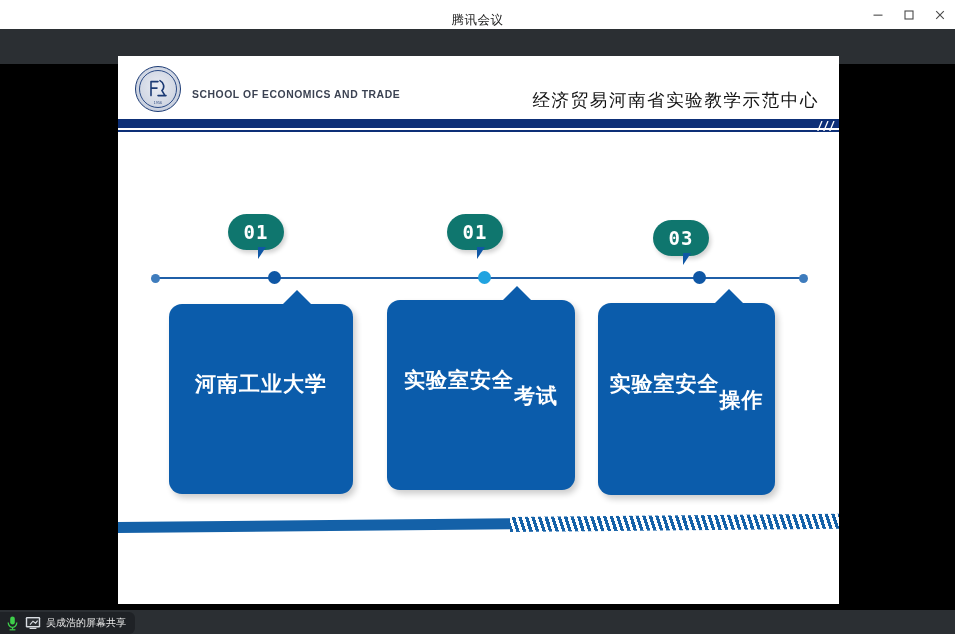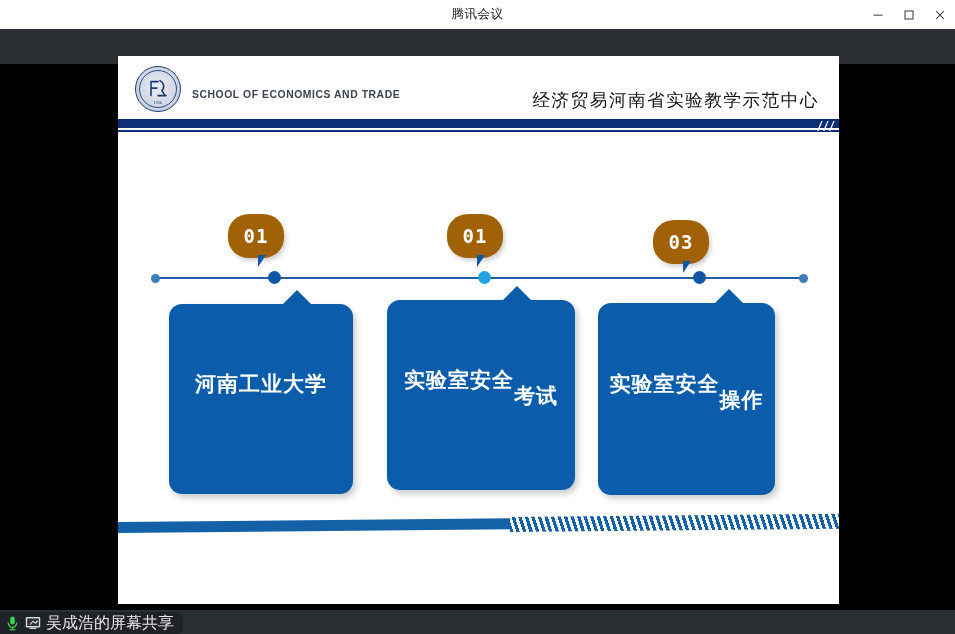--- a/index.html
+++ b/index.html
@@ -14,21 +14,21 @@
     position: relative;
     width: 955px; height: 634px;
     background: #000;
   }
 
   
   .titlebar {
     position: absolute; left: 0; top: 0;
     width: 955px; height: 29px;
     background: #ffffff;
-    display: flex; align-items: center; justify-content: center;
+    display: flex; align-items: flex-end; justify-content: center;
   }
   .titlebar-title {
     font-size: 12.5px;
     color: #222222;
     letter-spacing: 0.5px;
   }
   .winbtns {
     position: absolute; right: 0; top: 0;
     height: 29px;
     display: flex; align-items: center;
@@ -157,23 +157,23 @@
     position: absolute;
     width: 13px; height: 13px; border-radius: 50%;
     top: 215px;
   }
   .tl-node.dark { background: #0f57a5; }
   .tl-node.light { background: #21a3e0; }
 
   
   .badge {
     position: absolute;
-    width: 56px; height: 44px;
+    width: 56px; height: 36px;
     border-radius: 21px/20px;
-    background: #a16207;
+    background: #0f766e;
     display: flex; align-items: center; justify-content: center;
     box-shadow: 2px 3px 4px rgba(0,0,0,0.18);
   }
   .badge-num {
     font-family: "DejaVu Sans Mono", monospace;
     font-size: 19px;
     font-weight: bold;
     color: #ffffff;
     letter-spacing: 1px;
   }
@@ -245,21 +245,21 @@
   .share-pill {
     position: absolute; left: 0; top: 612px;
     height: 22px;
     background: #1f2226;
     border-radius: 0 6px 6px 0;
     display: flex; align-items: center;
     padding: 0 9px 0 5px;
     gap: 5px;
   }
   .share-label {
-    font-size: 16px;
+    font-size: 10px;
     color: #e8e8e8;
     white-space: nowrap;
   }
   .mic-icon, .screen-icon { display: block; }
 </style>
 </head>
 <body>
 
 <div id="app">
 

